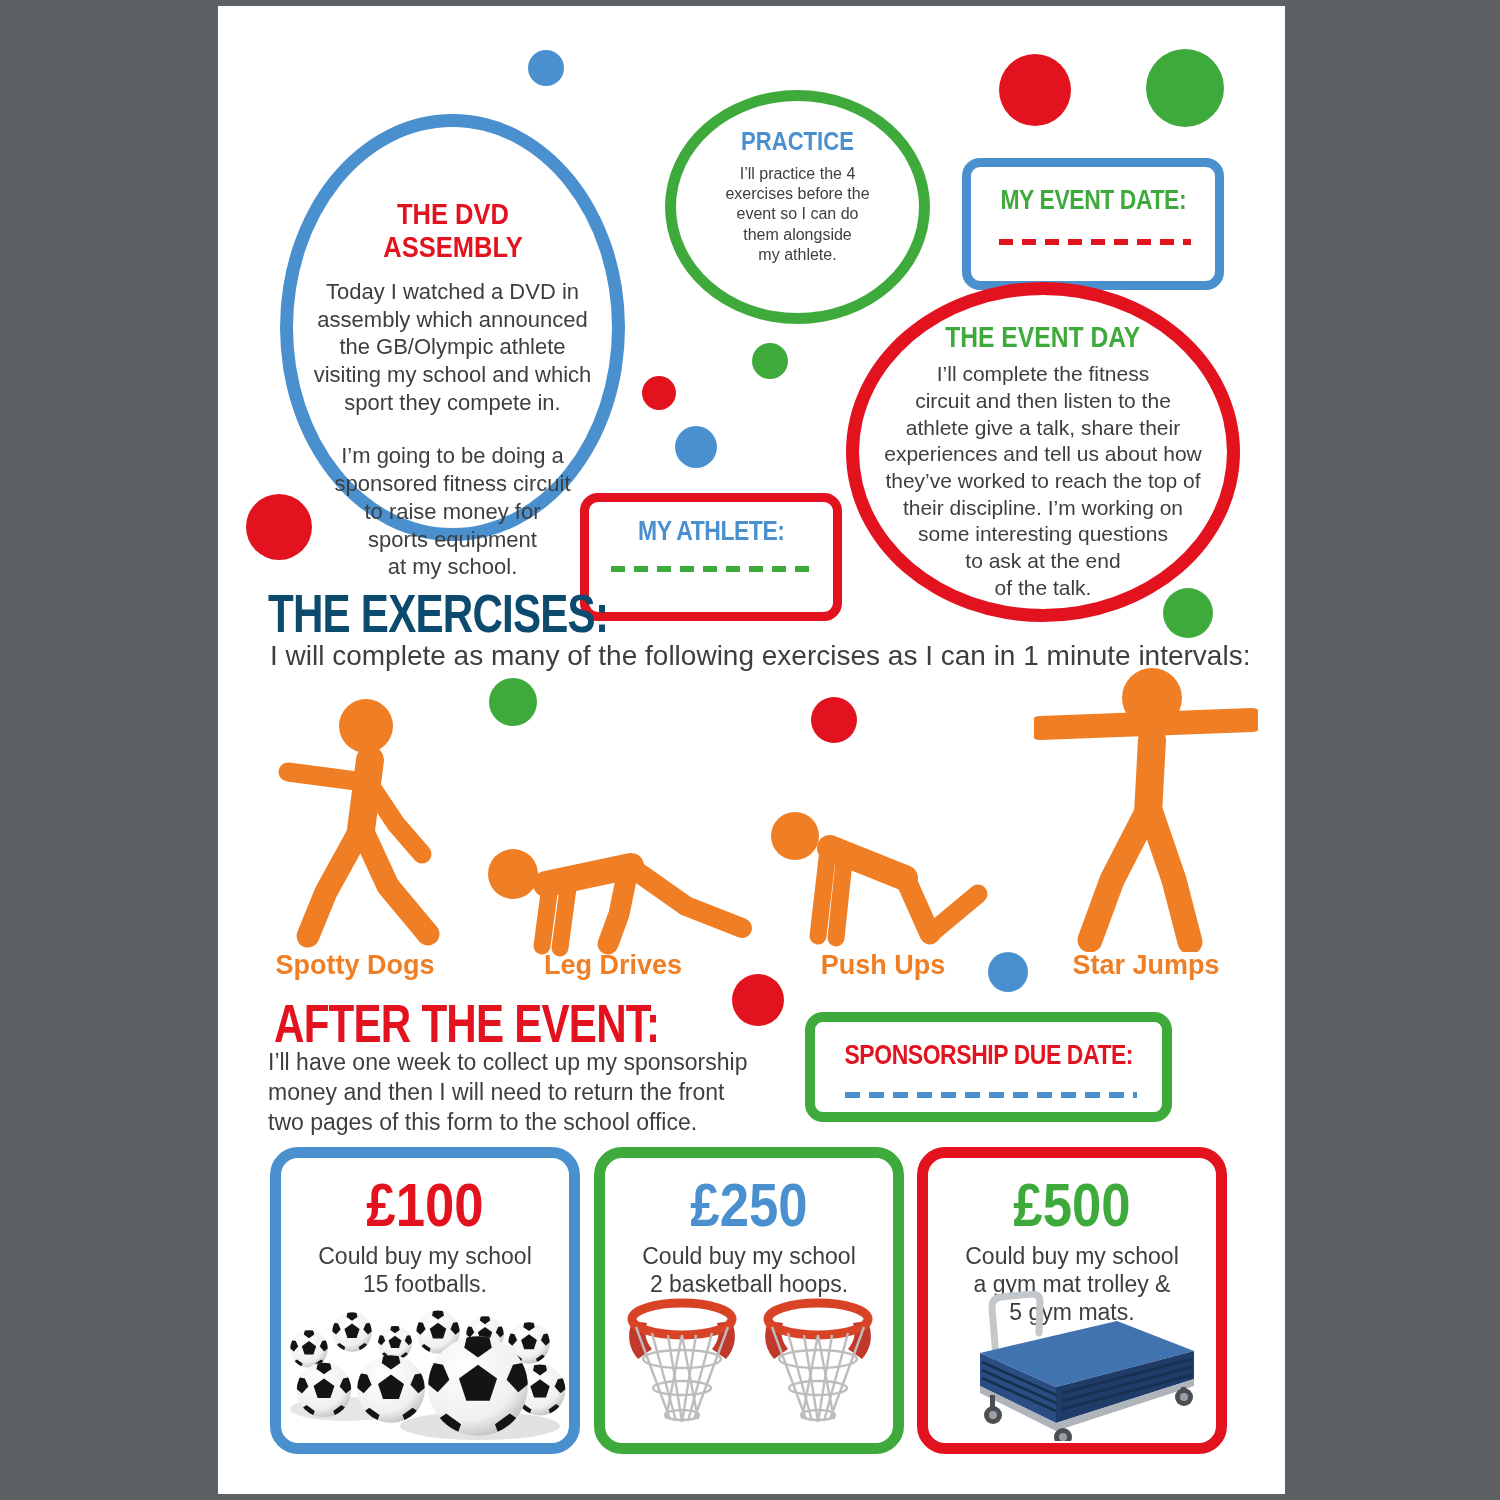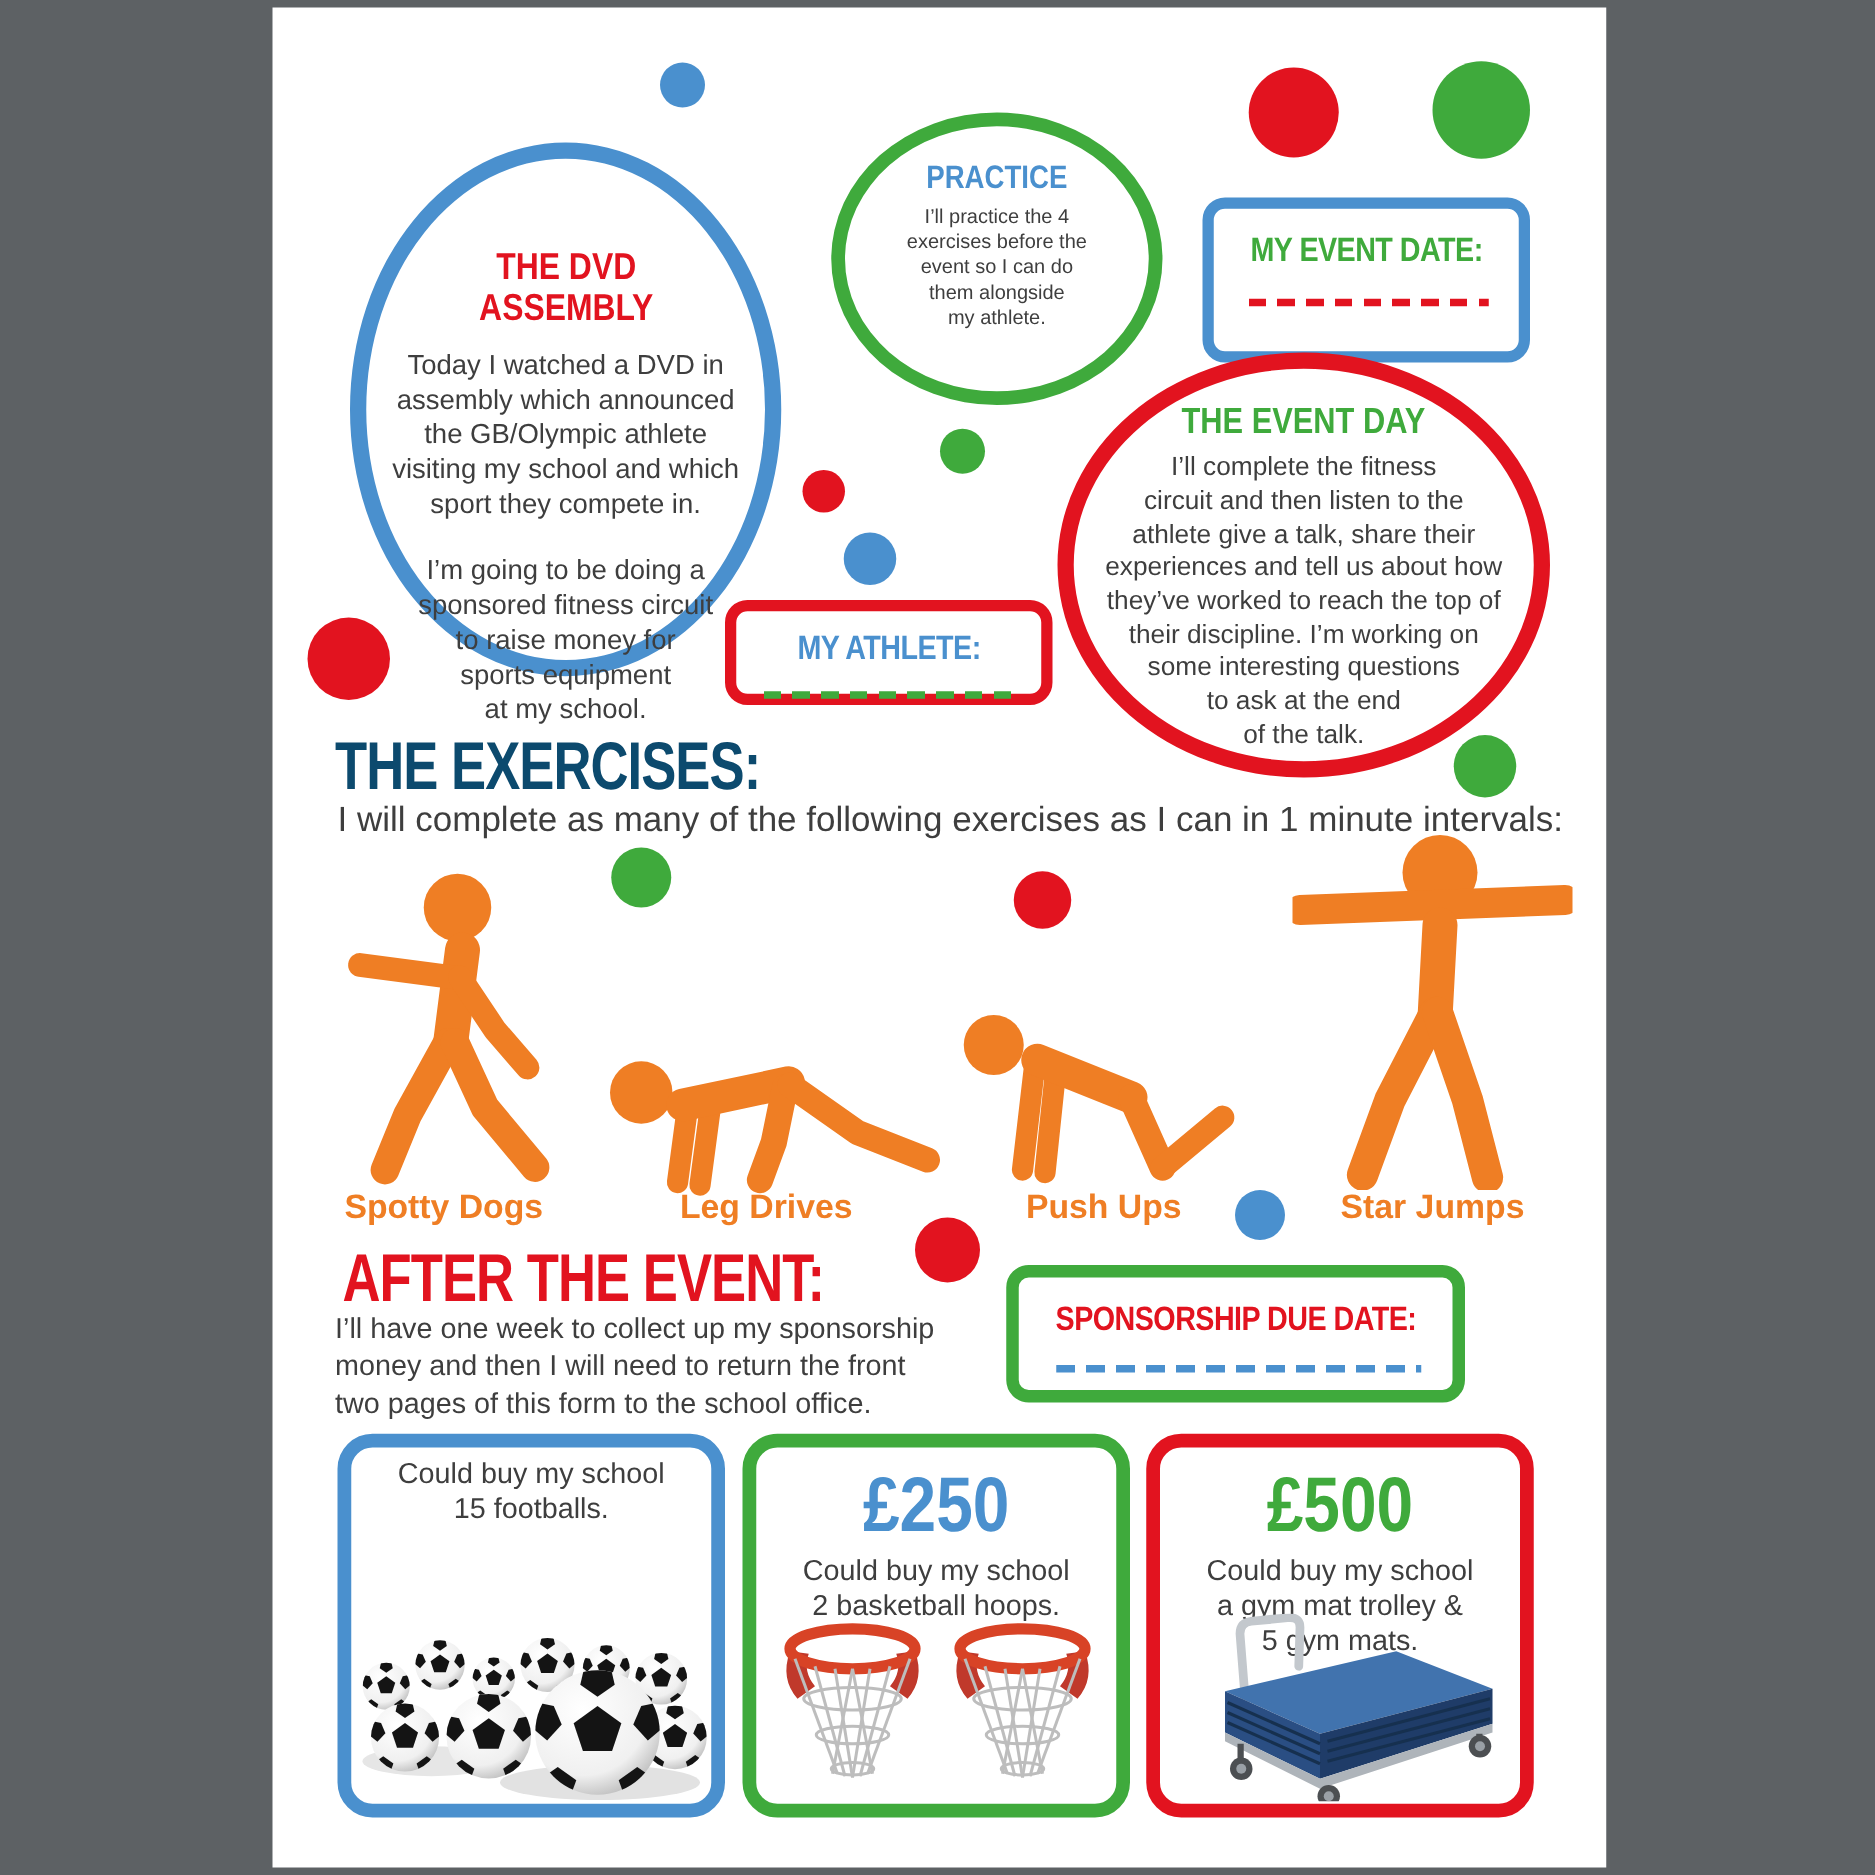--- a/index.html
+++ b/index.html
@@ -117,21 +117,21 @@
 circuit and then listen to the
 athlete give a talk, share their
 experiences and tell us about how
 they’ve worked to reach the top of
 their discipline. I’m working on
 some interesting questions
 to ask at the end
 of the talk.</div>
     </div>
 
-    <div class="fbox fbox-red" style="left:362px;top:474px;width:262px;height:84px;">
+    <div class="fbox fbox-red" style="left:362px;top:487px;width:262px;height:128px;">
       <div class="flabel" style="top:14px;color:#4a90ce;">
         <span class="cond-c">MY ATHLETE:</span>
       </div>
       <div class="dash dash-green" style="left:22px;top:64px;width:204px;"></div>
     </div>
 
     <div class="abs h-big h-blue" style="left:50px;top:576px;">
       <span class="cond">THE EXERCISES:</span>
     </div>
     <div class="abs para" style="left:52px;top:634px;font-size:28px;text-align:center;">I will complete as many of the following exercises as I can in 1 minute intervals:</div>
@@ -192,20 +192,21 @@
 two pages of this form to the school office.</div>
 
     <div class="fbox fbox-green" style="left:587px;top:1006px;width:367px;height:110px;">
       <div class="flabel" style="top:18px;color:#e2131f;">
         <span class="cond-c">SPONSORSHIP DUE DATE:</span>
       </div>
       <div class="dash dash-blue" style="left:30px;top:70px;width:292px;"></div>
     </div>
 
     <div class="card card-blue" style="left:52px;">
+      <div class="price price-red"><span class="cond-c">£100</span></div>
       <div class="desc ws">Could buy my school
 15 footballs.</div>
       <svg class="card-img" width="282" height="150" viewBox="0 0 282 150">
         <defs>
           <radialGradient id="gball" cx="38%" cy="32%" r="75%">
             <stop offset="0%" stop-color="#ffffff"></stop>
               <stop offset="70%" stop-color="#f0f0f0"></stop>
               <stop offset="100%" stop-color="#b9b9b9"></stop>
           </radialGradient>
           <symbol id="sym-ball" viewBox="0 0 100 100">

